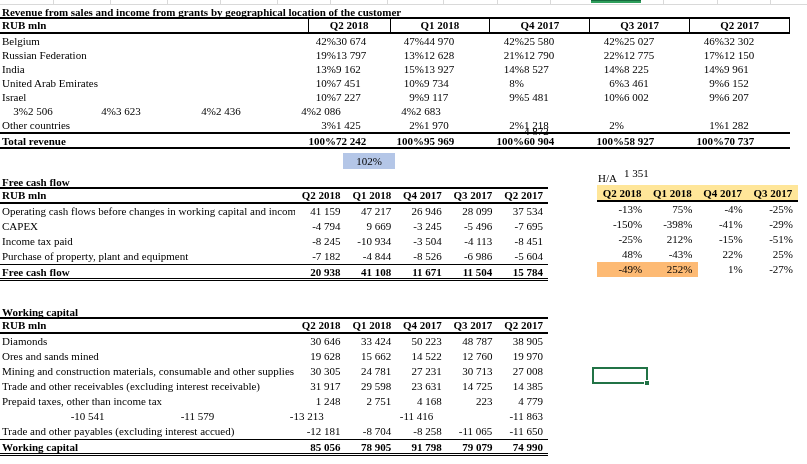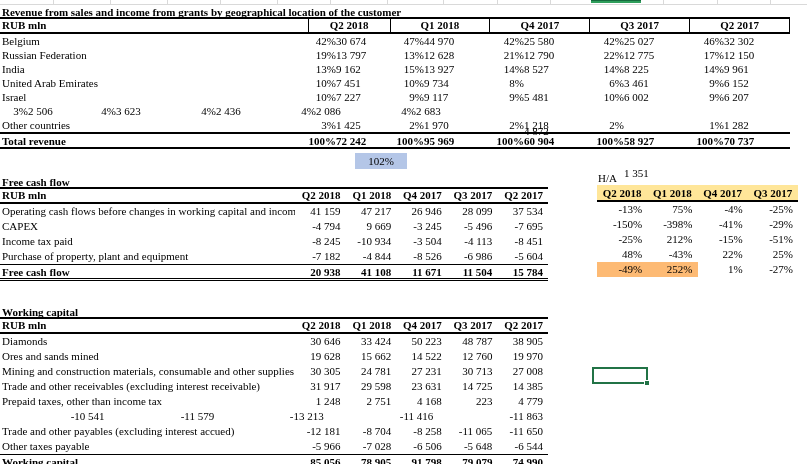--- a/index.html
+++ b/index.html
@@ -19,21 +19,21 @@
   .rrow{display:flex;height:14px;line-height:14px;}
   .rrow.header{height:15px;line-height:13px;font-weight:bold;border-bottom:2px solid #000;border-right:1px solid #000;}
   .rrow.header .rgroup{border-left:1px solid #000;justify-content:center;}
   .rlabel{width:308px;padding-left:2px;white-space:nowrap;overflow:hidden;}
   .rgroup{width:100px;display:flex;}
   .rgroup.first{width:82px;}
   .pct{width:34%;text-align:right;}
   .val{width:66%;padding-right:12px;}
   .rrow.total{font-weight:bold;height:17px;line-height:14px;border-top:2px solid #000;border-bottom:2px solid #000;}
 
-  .blue-cell{position:absolute;left:355px;top:153px;width:52px;height:16px;line-height:16px;background:#B4C6E7;text-align:center;}
+  .blue-cell{position:absolute;left:343px;top:153px;width:52px;height:16px;line-height:16px;background:#B4C6E7;text-align:center;}
 
   
   .simple-block{position:absolute;left:0;width:548px;}
   .fcf-block{top:175px;}
   .wc-block{top:305px;}
   .srow{display:flex;height:15px;line-height:15px;}
   .srow.header{height:15px;line-height:13px;font-weight:bold;border-bottom:2px solid #000;}
   .slabel{width:295px;padding-left:2px;white-space:nowrap;overflow:hidden;}
   .num{flex:1;text-align:right;padding-right:5px;}
   .srow.total{font-weight:bold;height:17px;line-height:14px;border-top:1px solid #000;border-bottom:3px double #000;}
@@ -437,28 +437,20 @@
           <div class="num">-11 863</div>
         </div>
         <div class="srow">
           <div class="slabel">Trade and other payables (excluding interest accued)</div>
           <div class="num">-12 181</div>
           <div class="num">-8 704</div>
           <div class="num">-8 258</div>
           <div class="num">-11 065</div>
           <div class="num">-11 650</div>
         </div>
-        <div class="srow">
-          <div class="slabel">Other taxes payable</div>
-          <div class="num">-5 966</div>
-          <div class="num">-7 028</div>
-          <div class="num">-6 506</div>
-          <div class="num">-5 648</div>
-          <div class="num">-6 544</div>
-        </div>
         <div class="srow total">
           <div class="slabel">Working capital</div>
           <div class="num">85 056</div>
           <div class="num">78 905</div>
           <div class="num">91 798</div>
           <div class="num">79 079</div>
           <div class="num">74 990</div>
         </div>
       </div>
   </div>

